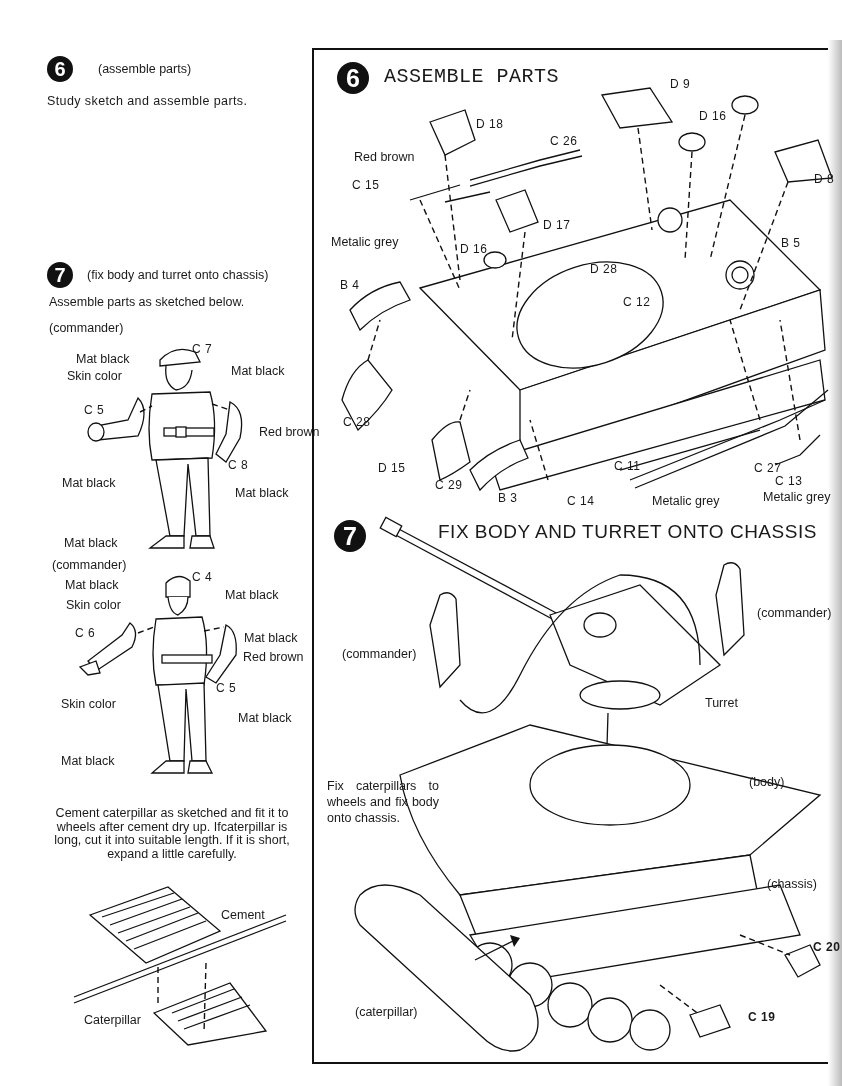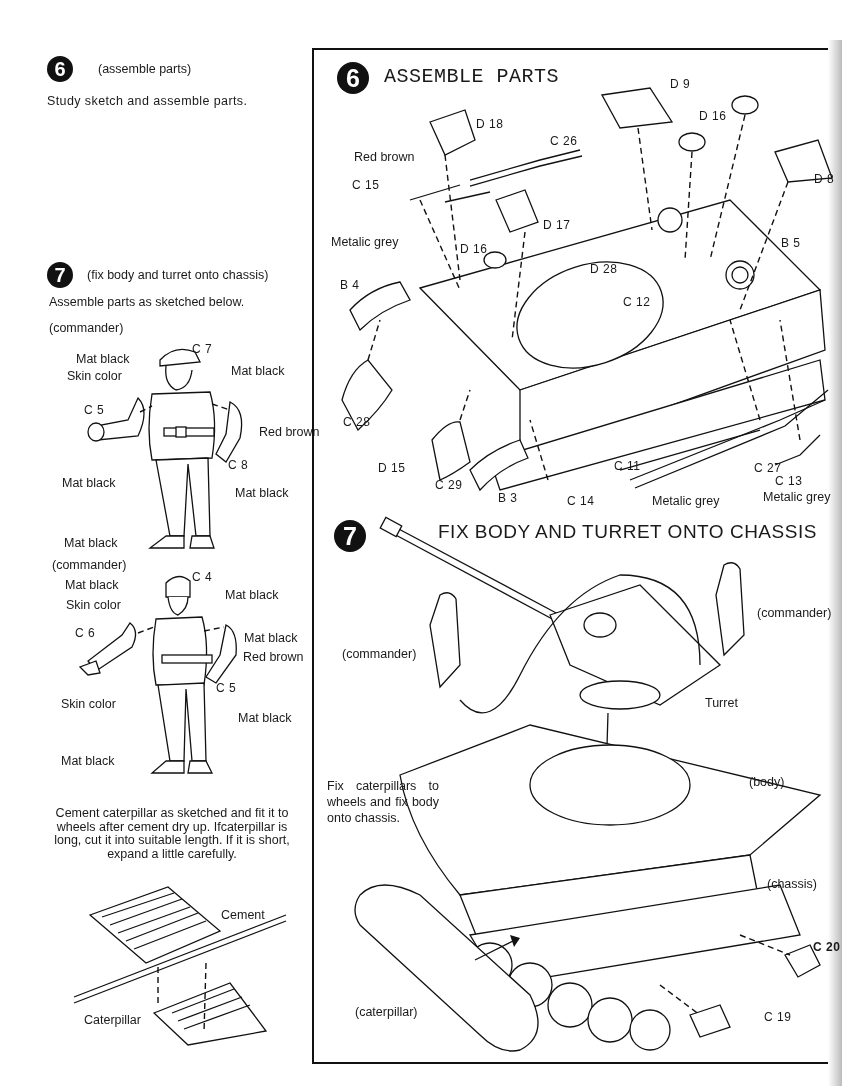--- a/index.html
+++ b/index.html
@@ -255,13 +255,13 @@
 </svg>
 
 <div class="label" style="left:342px;top:647px;">(commander)</div>
 <div class="label" style="left:757px;top:606px;">(commander)</div>
 <div class="label" style="left:705px;top:696px;text-align:right;">Turret</div>
 <div class="label" style="left:749px;top:775px;">(body)</div>
 <div class="abs t12" style="left:327px;top:778px;width:112px;line-height:16px;text-align:justify;">Fix caterpillars to wheels and fix body onto chassis.</div>
 <div class="label" style="left:767px;top:877px;">(chassis)</div>
 <div class="part" style="left:813px;top:940px;font-weight:bold;">C 20</div>
 <div class="label" style="left:355px;top:1005px;">(caterpillar)</div>
-<div class="part" style="left:764px;top:1010px;">C 19</div>
+<div class="part" style="left:748px;top:1010px;font-weight:bold;">C 19</div>
 
 </body></html>

